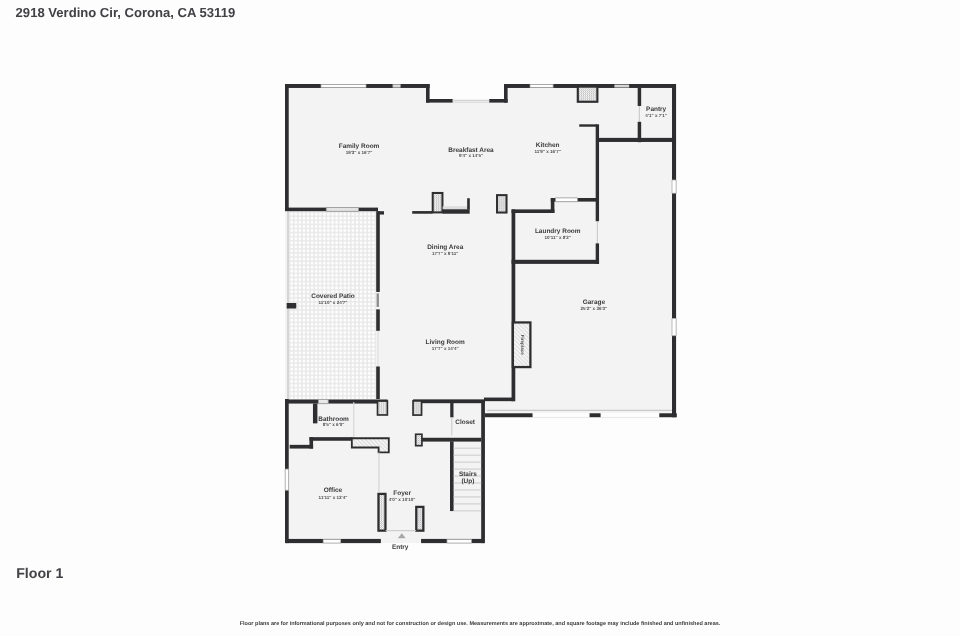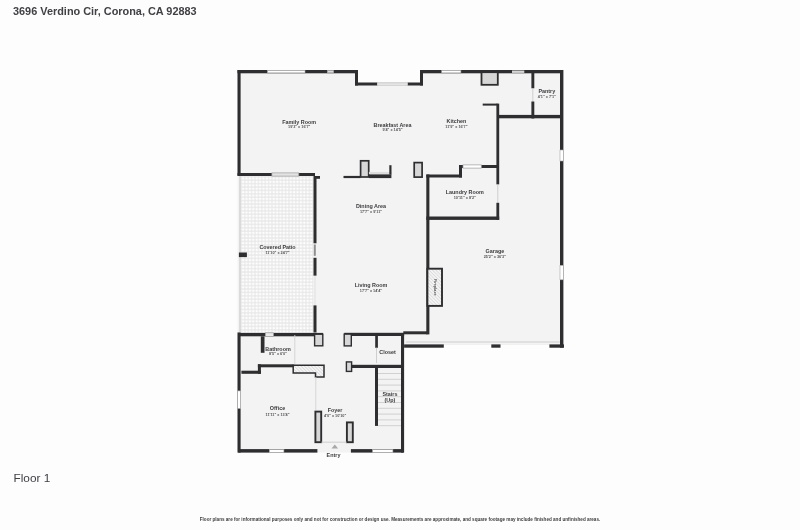--- a/index.html
+++ b/index.html
@@ -1,23 +1,23 @@
 <!DOCTYPE html>
 <html><head><meta charset="utf-8"><title>Floor Plan</title><style>
 html,body{margin:0;padding:0;width:800px;height:530px;background:#fdfdfd;font-family:"Liberation Sans",sans-serif;overflow:hidden;position:relative}
 .title{filter:brightness(1);position:absolute;left:13px;top:5px;font-size:10.9px;font-weight:700;color:#414146;letter-spacing:0}
-.floor{filter:brightness(1);position:absolute;left:13.5px;top:470.8px;font-size:11.8px;font-weight:400;color:#414146}
+.floor{filter:brightness(1);position:absolute;left:13.5px;top:470.8px;font-size:11.8px;font-weight:700;color:#414146}
 .disc{filter:brightness(1);position:absolute;left:0;top:517.2px;width:800px;text-align:center;font-size:4.6px;font-weight:700;color:#3d3d3d}
 svg{position:absolute;left:0;top:0;filter:brightness(1)}
 .rm{font-weight:700;font-size:5.4px;fill:#3b3b3d;text-anchor:middle}
 .dm{font-weight:700;font-size:3.8px;fill:#525254;text-anchor:middle}
 </style></head>
 <body>
 
-<div class="title">3696 Verdino Cir, Corona, CA 92883</div>
+<div class="title">2918 Verdino Cir, Corona, CA 53119</div>
 
 <div class="floor">Floor 1</div>
 
 <div class="disc">Floor plans are for informational purposes only and not for construction or design use. Measurements are approximate, and square footage may include finished and unfinished areas.</div>
 <svg width="800" height="530" viewBox="0 0 800 530">
 <defs>
 <pattern id="patio" width="3.4" height="3.4" patternUnits="userSpaceOnUse">
   <rect width="3.4" height="3.4" fill="#e9e9e9"></rect>
   <rect x="0.55" y="0.55" width="2.3" height="2.3" rx="0.8" fill="#fdfdfd"></rect>
 </pattern>

